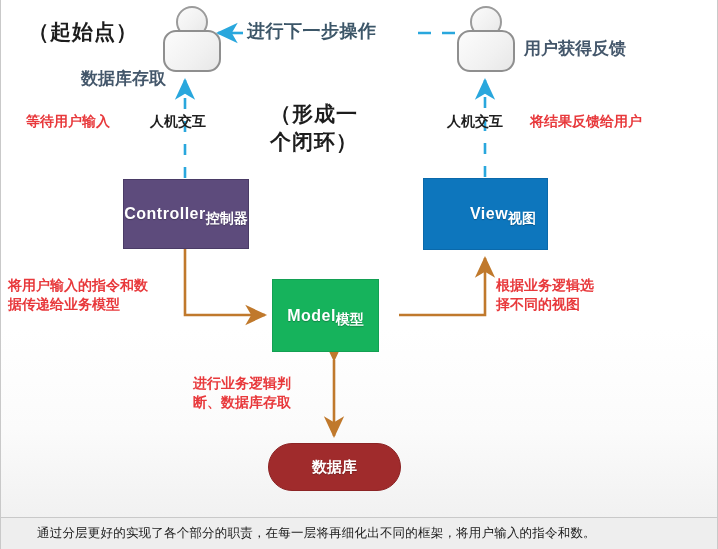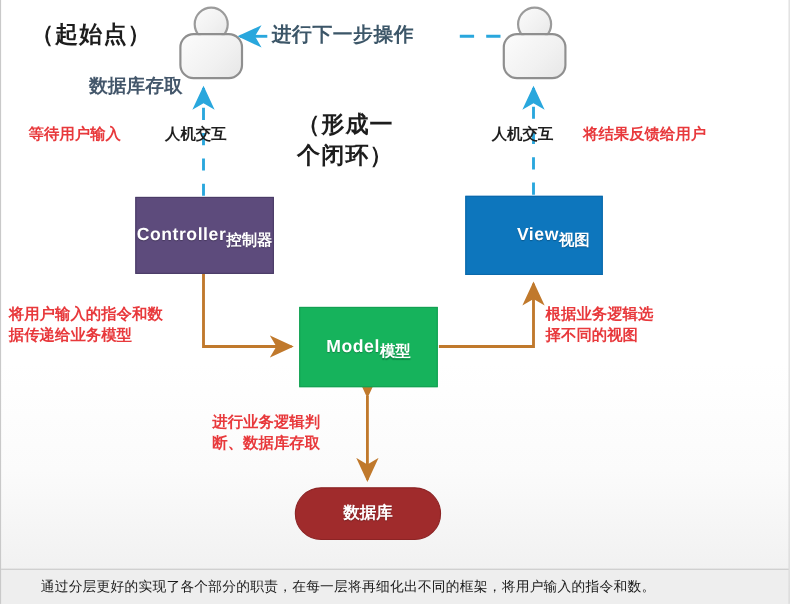--- a/index.html
+++ b/index.html
@@ -82,21 +82,21 @@
   }
   #node-view {
     left: 423px; top: 178px;
     width: 125px; height: 72px;
     background: #0d76bd;
     border: 1px solid #0a69ab;
     padding-left: 35px;
   }
   #node-model {
     left: 272px; top: 279px;
-    width: 126px; height: 73px;
+    width: 107px; height: 73px;
     background: #16b35c;
     border: 1px solid #13a053;
   }
   #node-database {
     left: 268px; top: 443px;
     width: 133px; height: 48px;
     background: #a02b2c;
     border: 1px solid #8c2425;
     border-radius: 24px;
   }
@@ -274,20 +274,21 @@
 
     <div class="lbl lbl-note" id="note-start">（起始点）</div>
 
     <div class="lbl lbl-flow" id="lbl-next-step">进行下一步操作</div>
 
     <div class="lbl lbl-note multi" id="note-loop">（形成一
 个闭环）</div>
 
     <div class="lbl lbl-blue" id="lbl-user-input">数据库存取</div>
 
+    <div class="lbl lbl-blue" id="lbl-user-feedback">用户获得反馈</div>
 
     <div class="lbl lbl-red" id="lbl-wait-input">等待用户输入</div>
 
     <div class="lbl lbl-dark" id="lbl-hci-left">人机交互</div>
 
     <div class="lbl lbl-dark" id="lbl-hci-right">人机交互</div>
 
     <div class="lbl lbl-red" id="lbl-feedback-result">将结果反馈给用户</div>
 
     <div class="lbl lbl-red multi" id="lbl-ctrl-to-model">将用户输入的指令和数

